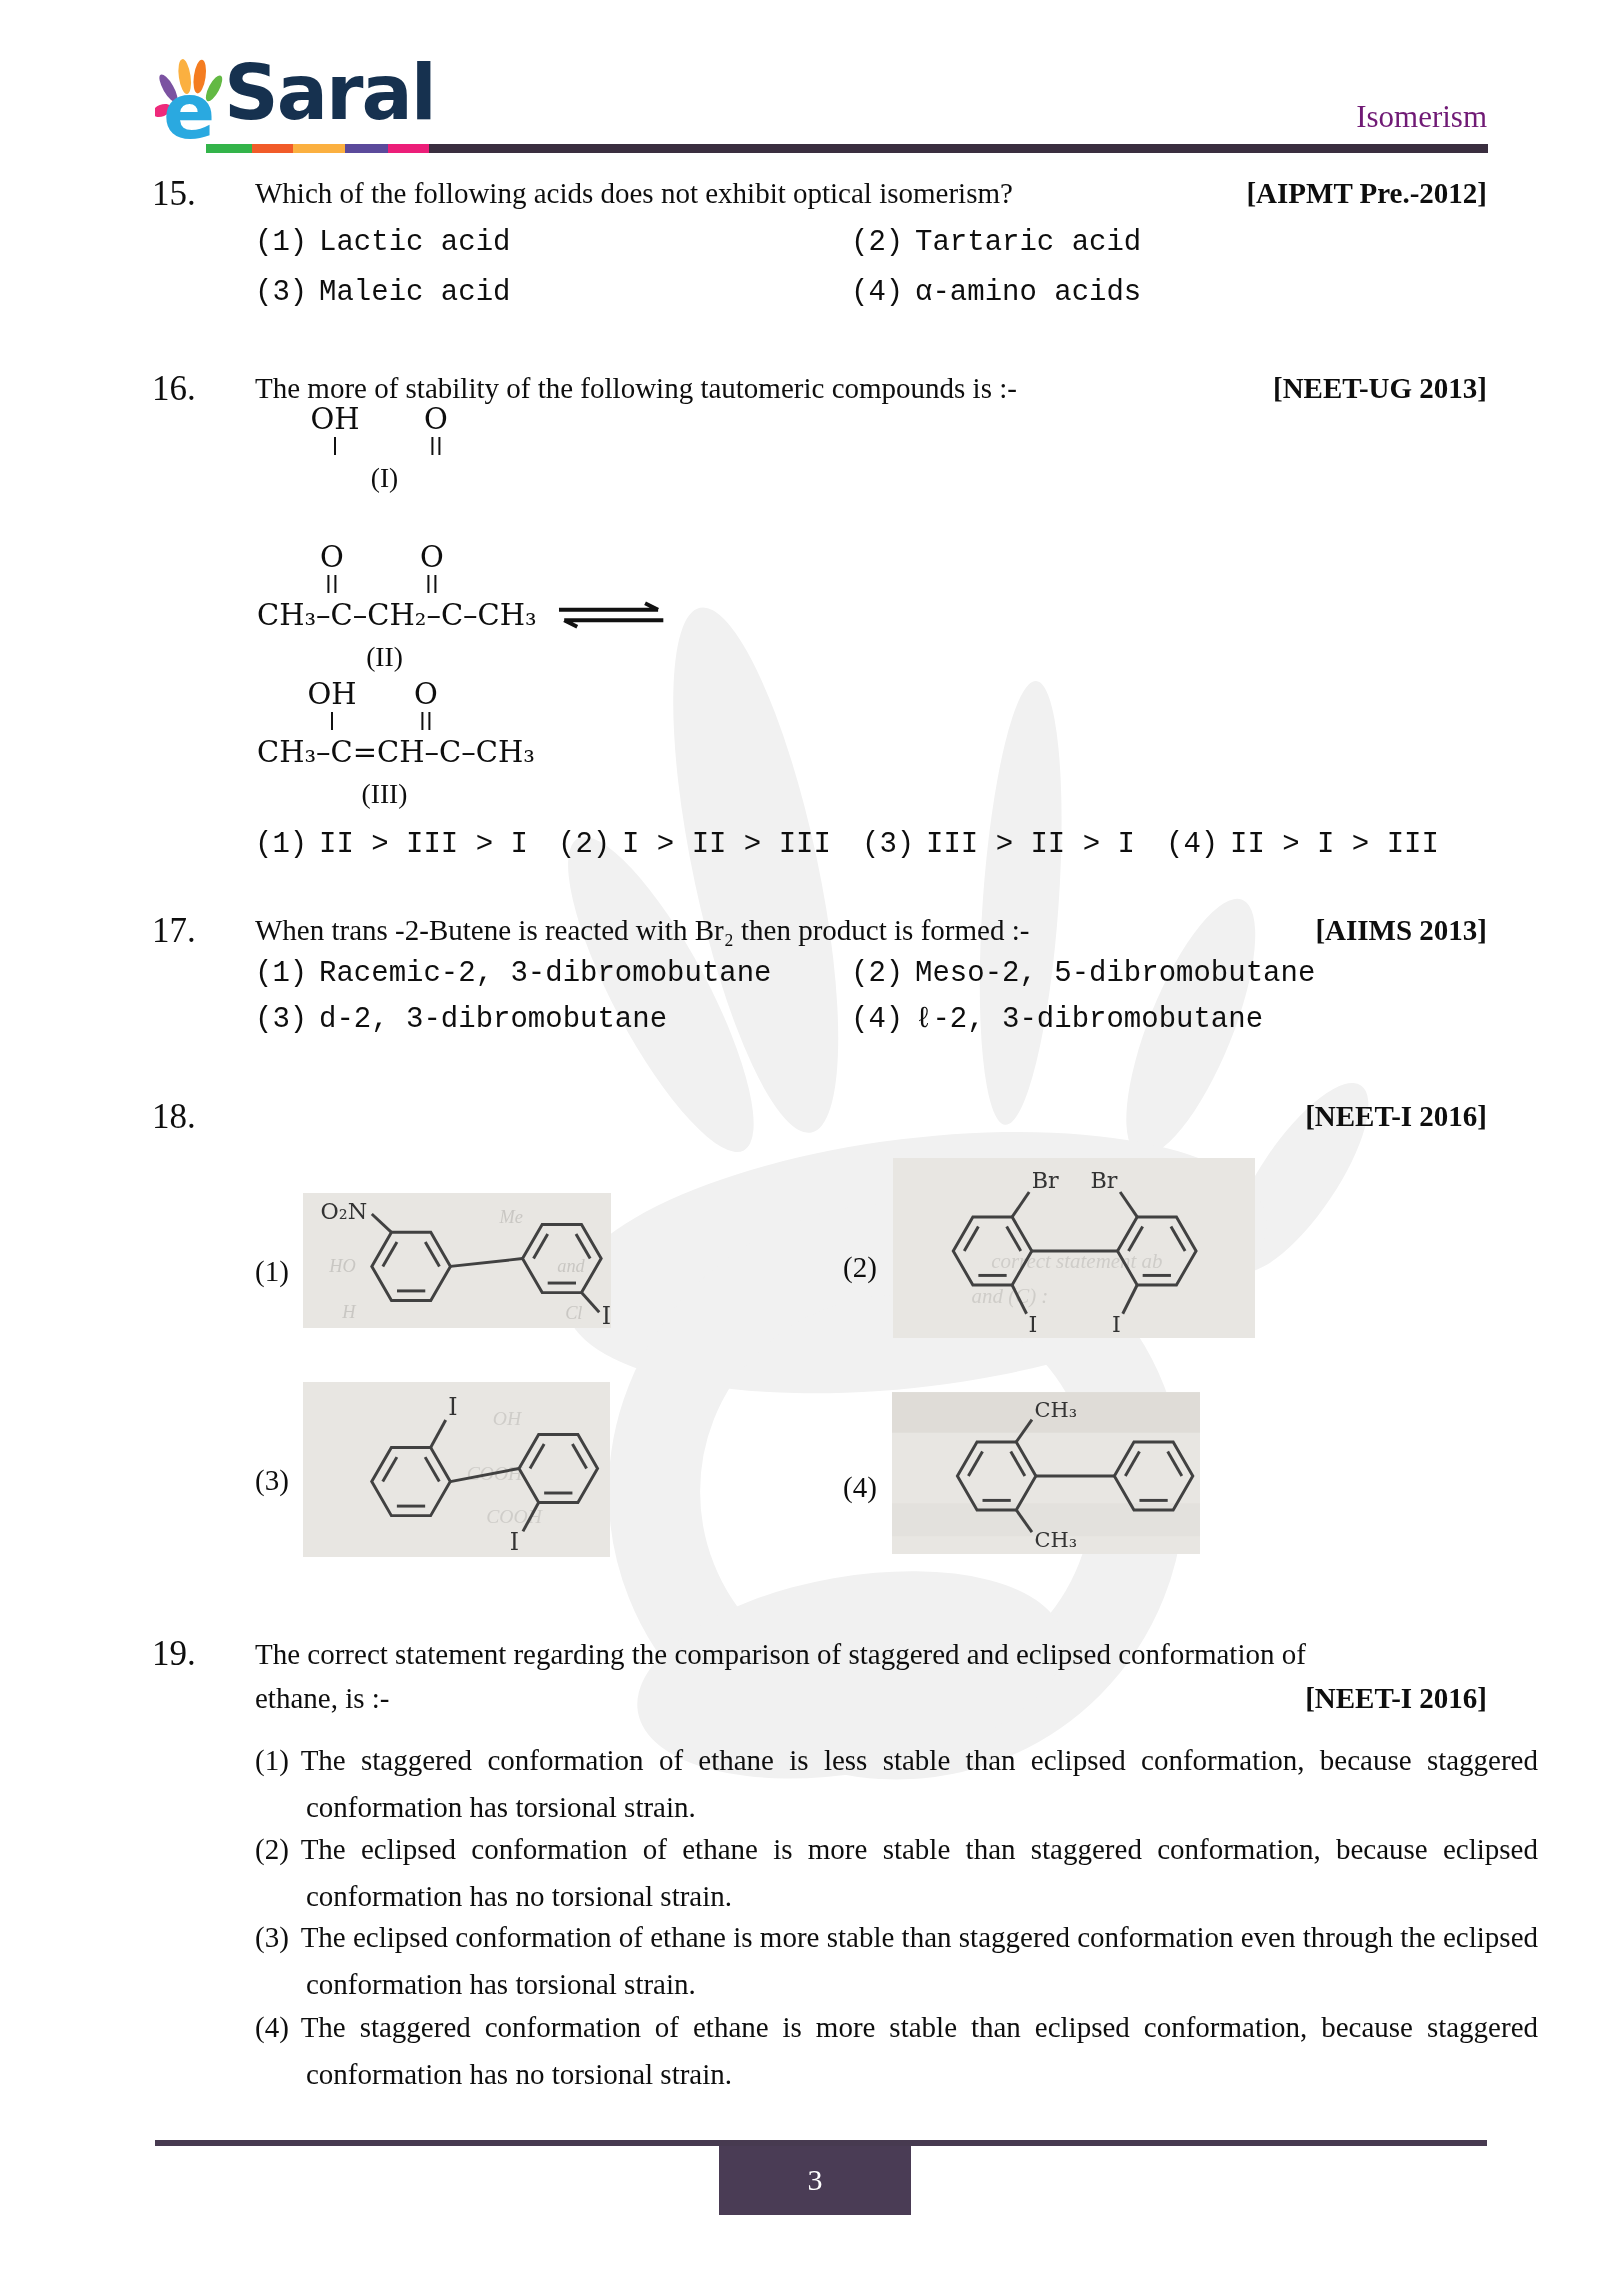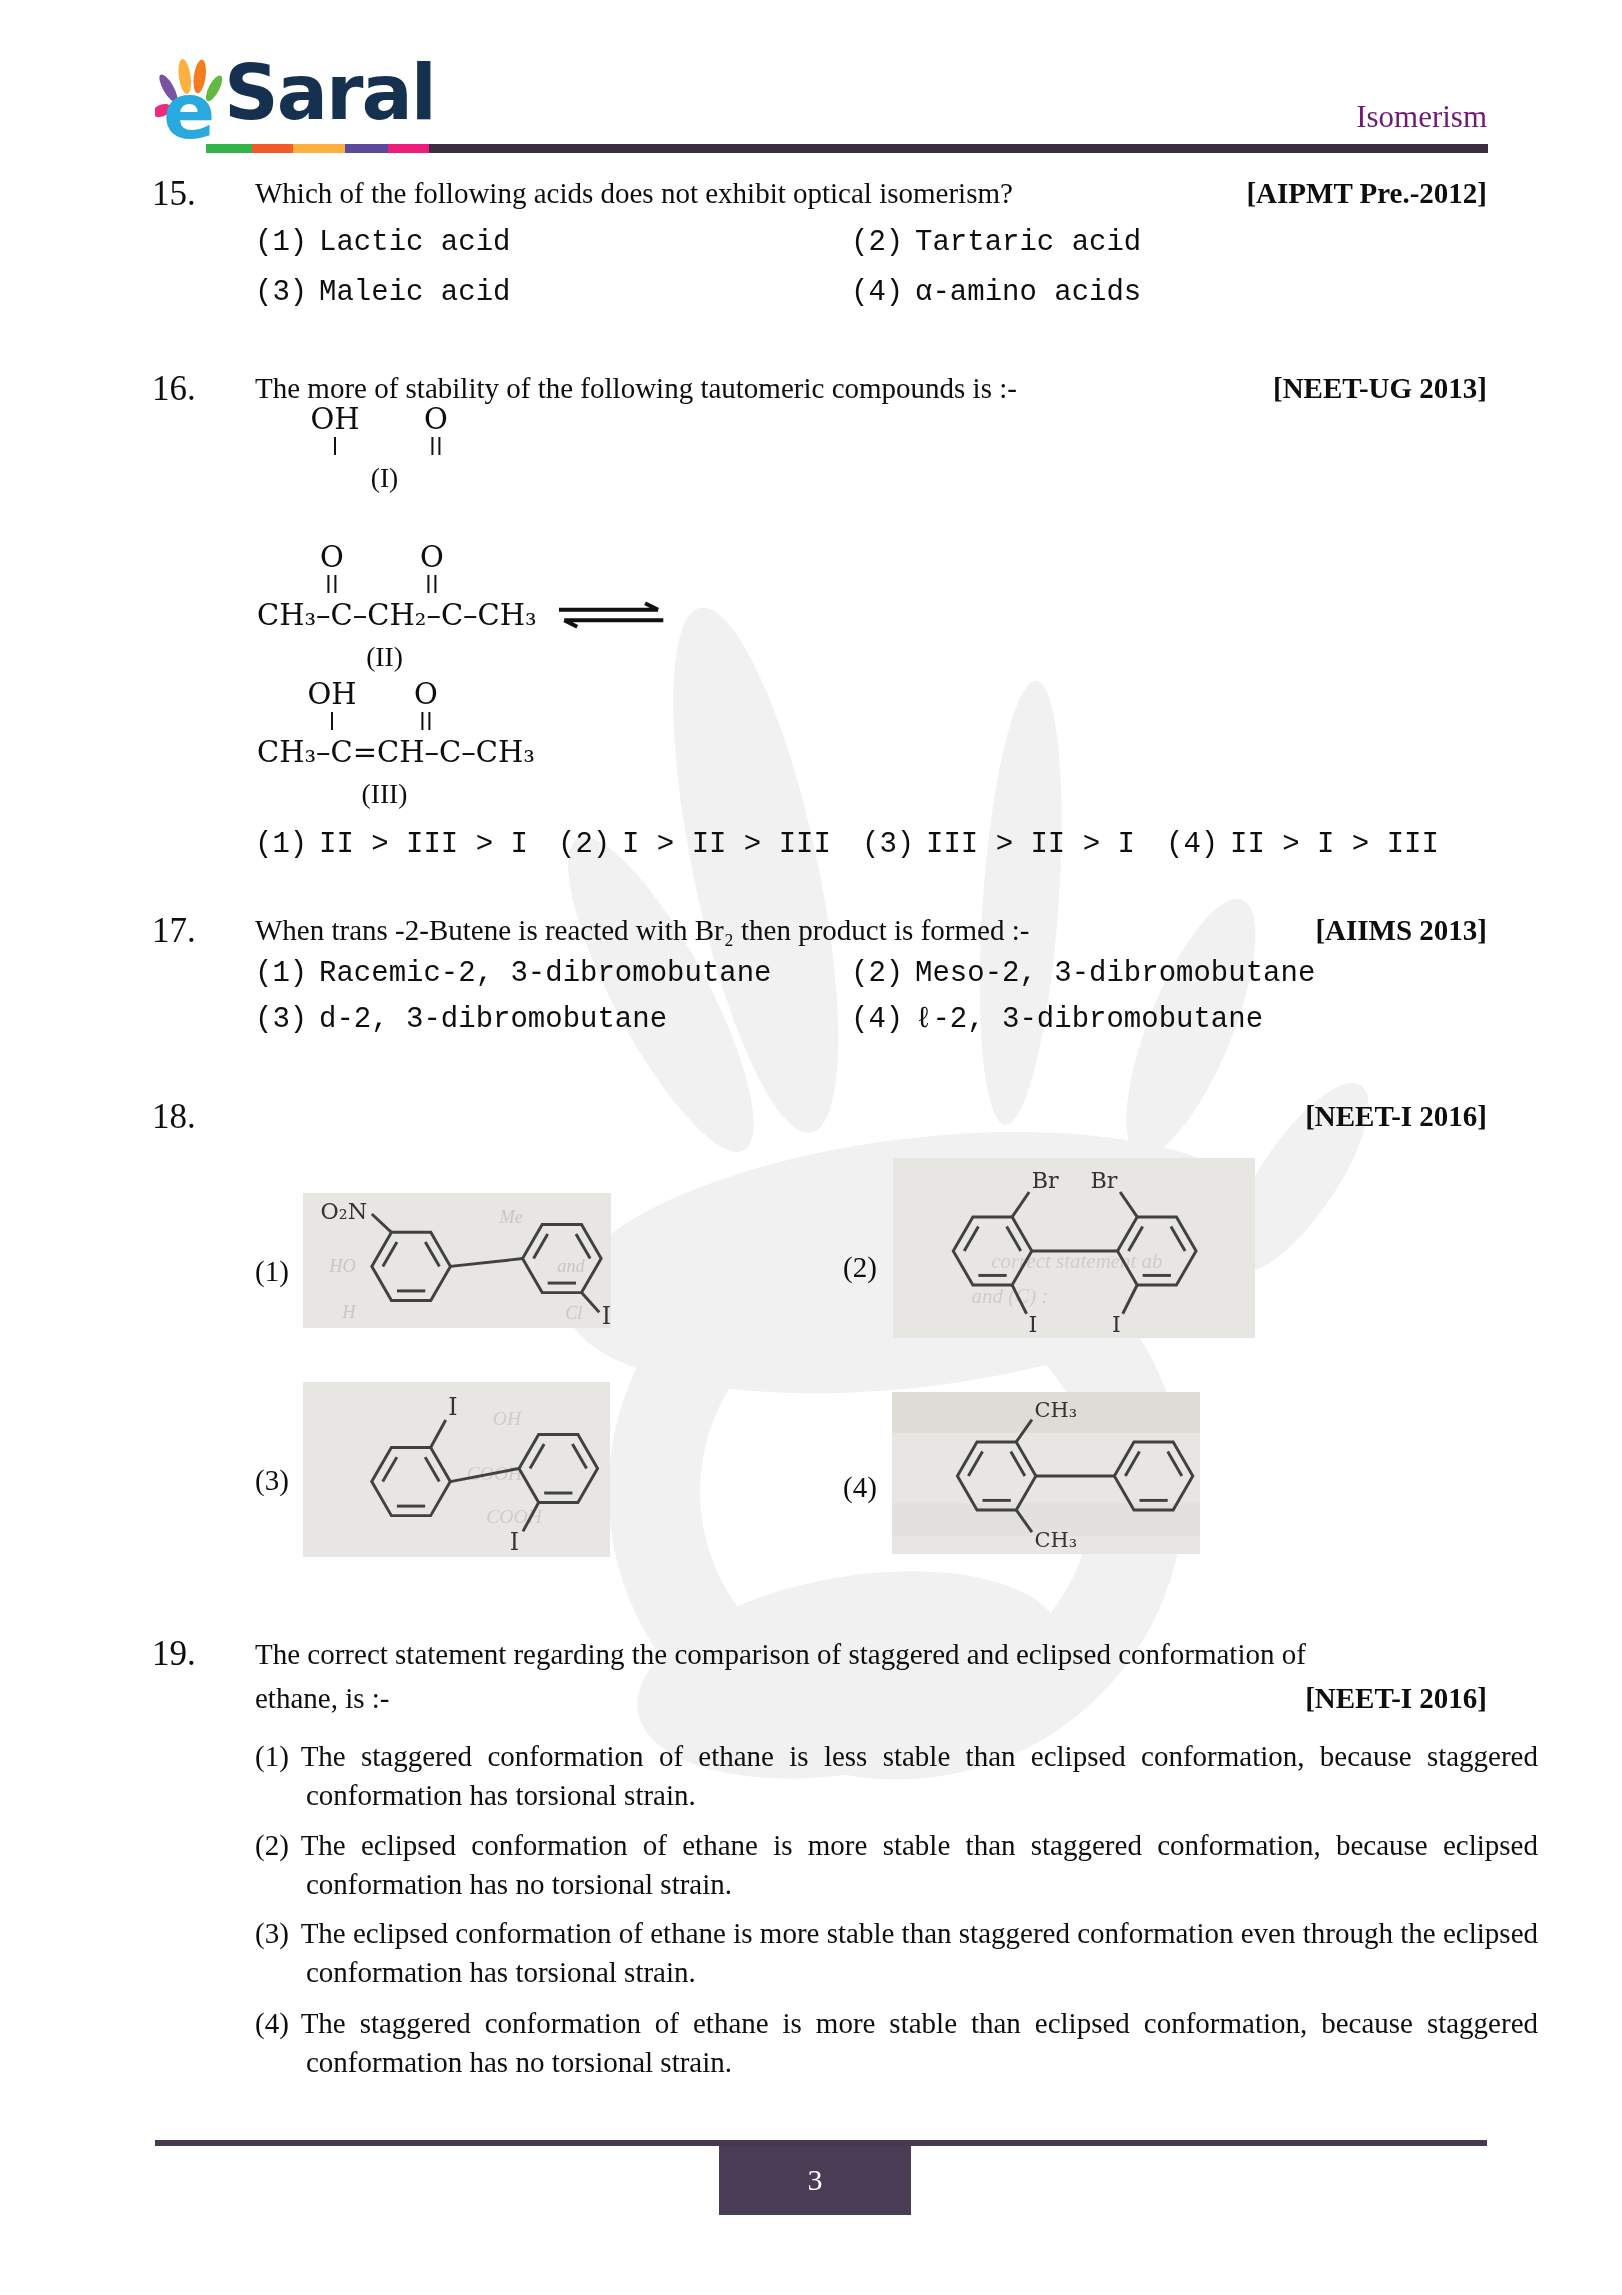--- a/index.html
+++ b/index.html
@@ -31,21 +31,21 @@
   .bond.double{width:5.2px;border-left:2px solid #111;border-right:2px solid #111;}
   .frow{position:relative;display:flex;align-items:center;gap:18.3px;height:41px;}
   .formula{font-family:"DejaVu Serif",serif;font-size:29px;white-space:nowrap;}
   .slabel{width:255px;text-align:center;font-size:27.5px;margin-top:5.2px;}
   
   .imgbox{position:absolute;background:#e8e6e2;}
   .imgbox svg{display:block;}
   .imglabel{position:absolute;font-size:29px;}
   
   .q19line{position:absolute;left:255px;width:1232px;font-size:29px;line-height:39px;text-align:justify;}
-  .q19opt{position:absolute;left:255px;width:1232px;font-size:29px;line-height:39px;
+  .q19opt{position:absolute;left:255px;width:1232px;font-size:29px;line-height:47px;
           text-align:justify;padding-left:51px;text-indent:-51px;}
   
   .footline{position:absolute;left:155px;top:2140px;width:1332px;height:5.9px;background:#473a50;}
   .pagebox{position:absolute;left:719px;top:2146px;width:192px;height:69px;background:#4a3c55;
            color:#ffffff;font-size:30px;text-align:center;line-height:68px;}
   
   #wm{position:absolute;left:0;top:0;z-index:0;}
   .content{position:relative;z-index:1;}
 </style>
 </head>
@@ -164,21 +164,21 @@
       <span class="olabel">(4)</span><span>II &gt; I &gt; III</span></span>
 
     <span class="qnum" style="top:912px">17.</span>
     <div class="qrow" style="top:912px">
       <span class="qtext">When trans -2-Butene is reacted with Br₂ then product is formed :-</span>
       <span class="qtag">[AIIMS 2013]</span>
     </div>
     <span class="opt" style="left:255px;top:955px">
       <span class="olabel">(1)</span><span>Racemic-2, 3-dibromobutane</span></span>
     <span class="opt" style="left:851px;top:955px">
-      <span class="olabel">(2)</span><span>Meso-2, 3-dibromobutane</span></span>
+      <span class="olabel">(2)</span><span>Meso-2, 5-dibromobutane</span></span>
     <span class="opt" style="left:255px;top:1001px">
       <span class="olabel">(3)</span><span>d-2, 3-dibromobutane</span></span>
     <span class="opt" style="left:851px;top:1001px">
       <span class="olabel">(4)</span><span>ℓ-2, 3-dibromobutane</span></span>
 
     <span class="qnum" style="top:1098px">18.</span>
     <div class="qrow" style="top:1098px">
       <span class="qtag">[NEET-I 2016]</span>
     </div>
 

